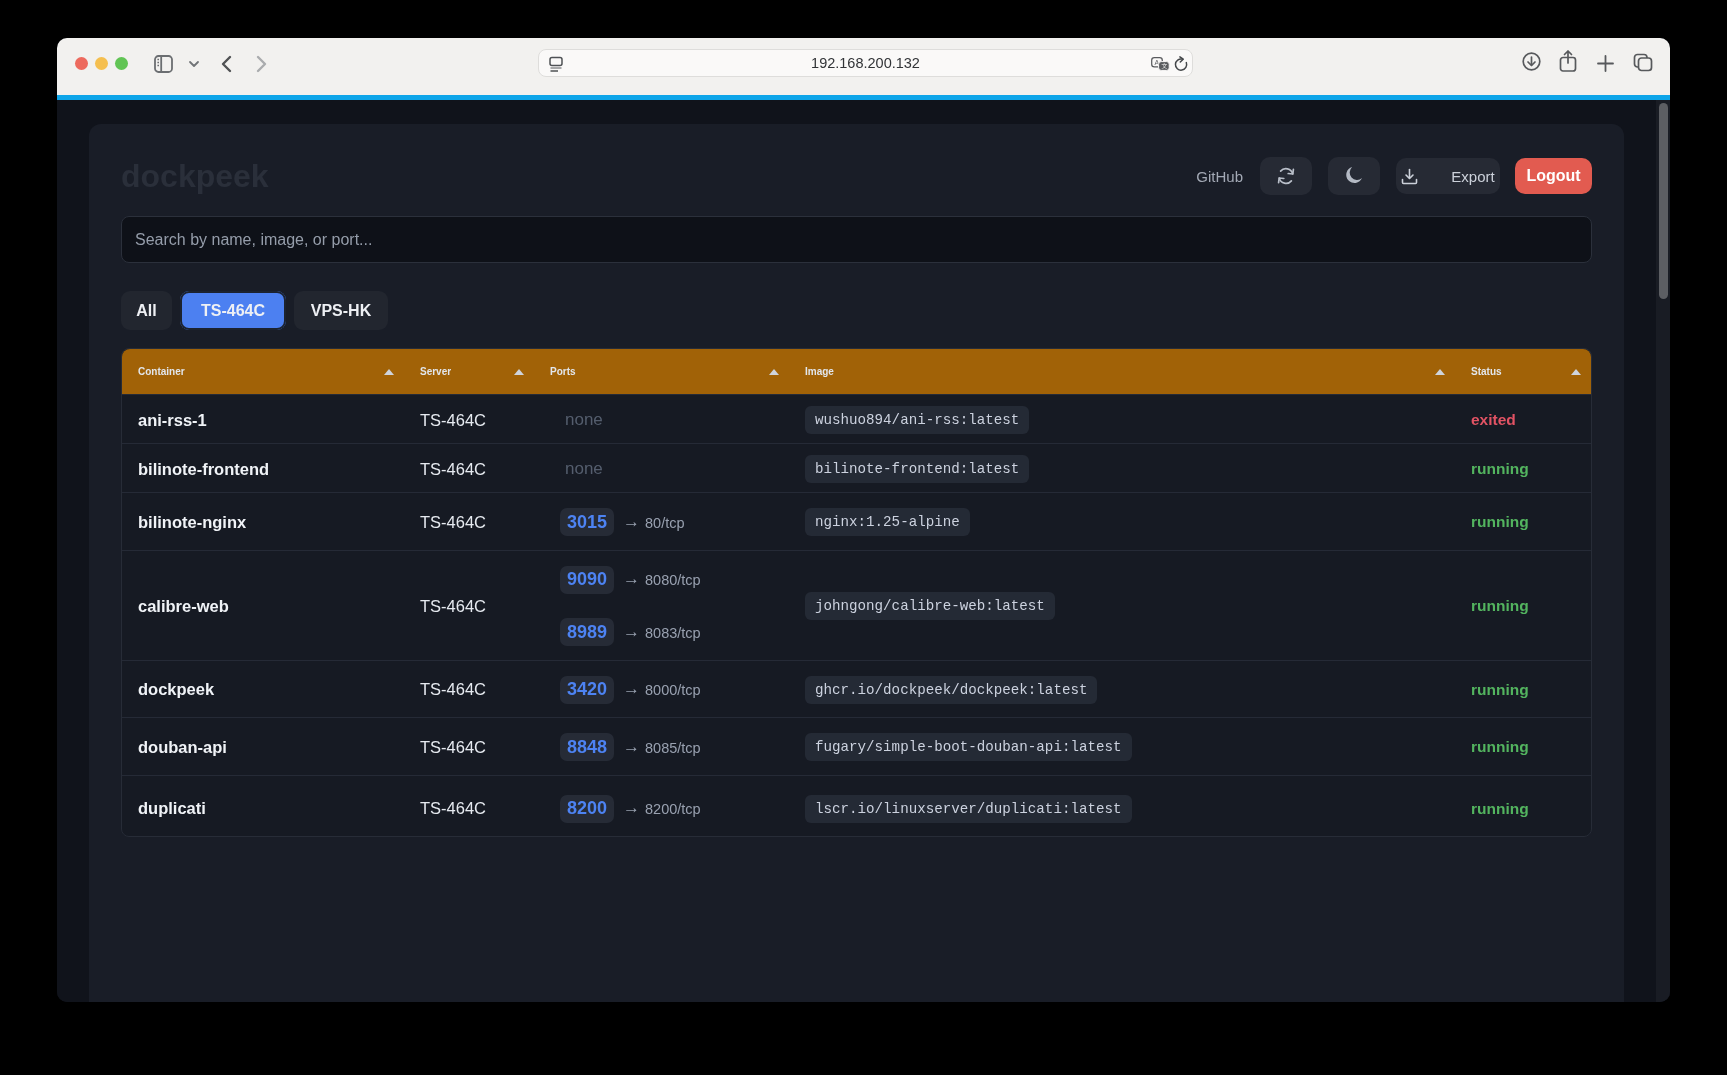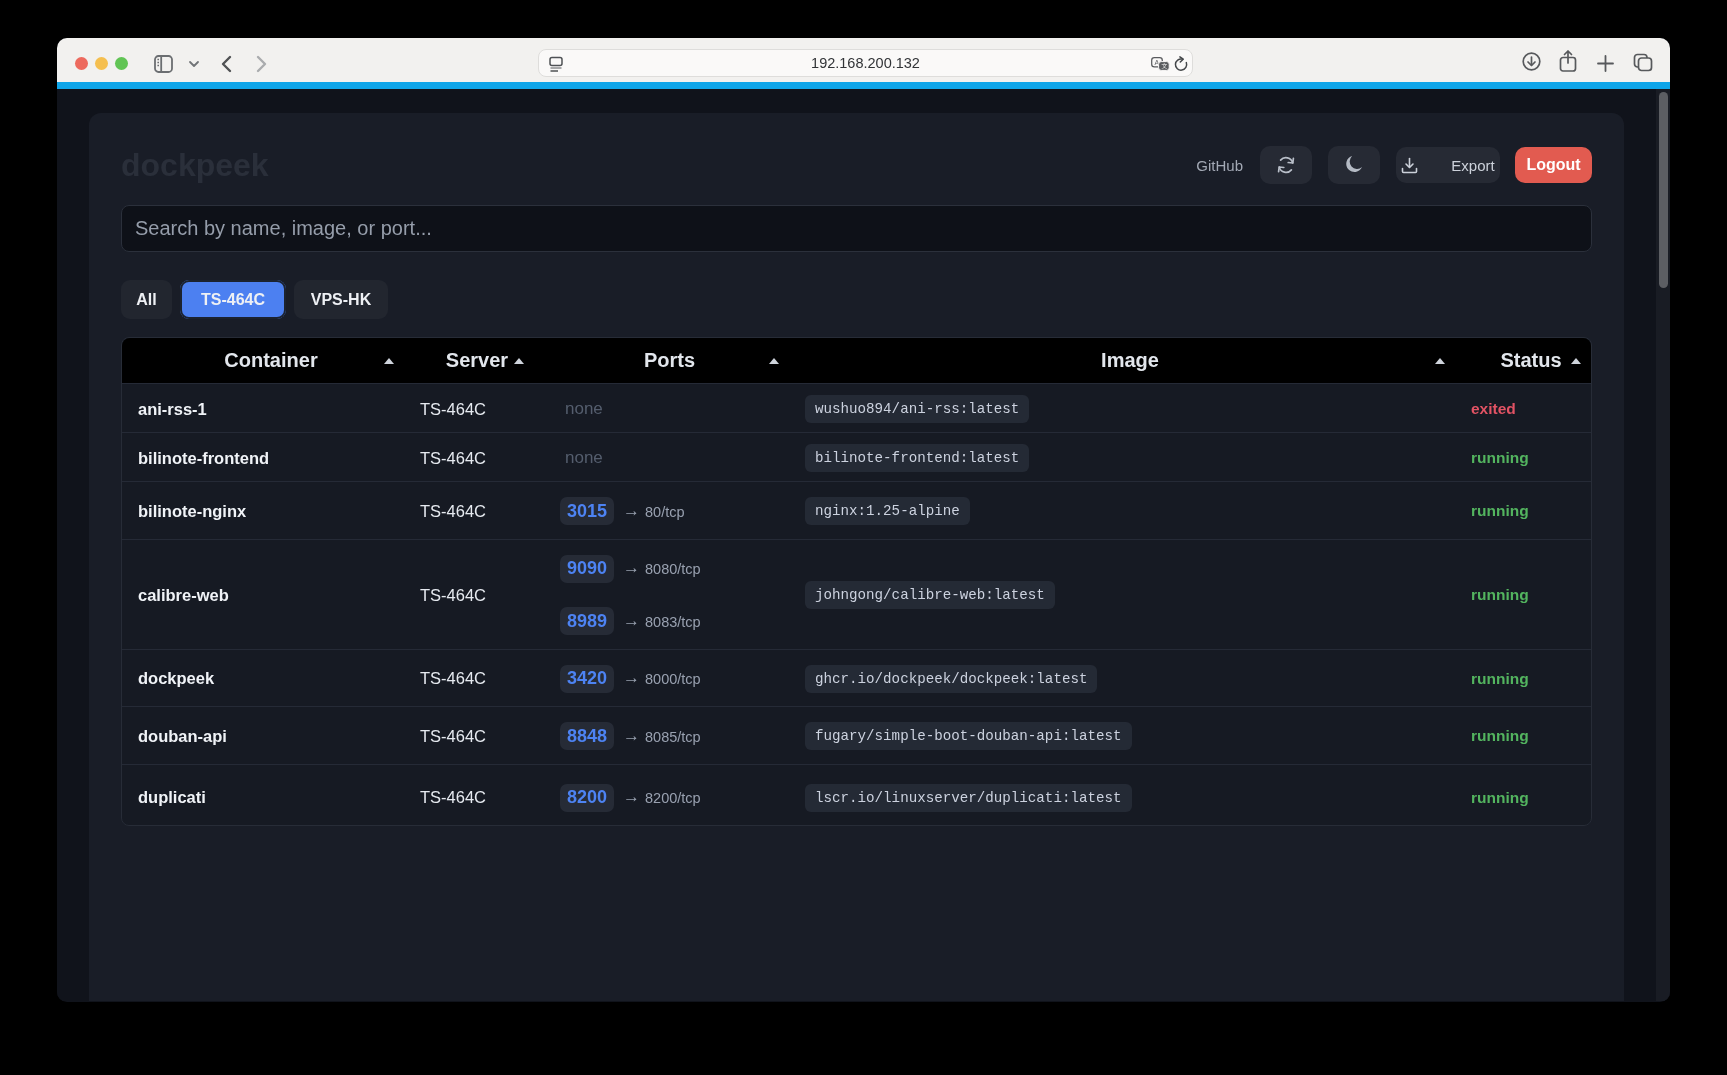--- a/index.html
+++ b/index.html
@@ -1,22 +1,22 @@
 <!DOCTYPE html>
 <html><head>
 <meta charset="utf-8">
 <style>
   * { margin:0; padding:0; box-sizing:border-box; }
   html,body { width:1727px; height:1075px; background:#000; overflow:hidden;
     font-family:"Liberation Sans", sans-serif; }
   .window { position:absolute; left:57px; top:38px; width:1613px; height:964px;
     border-radius:10px; overflow:hidden; background:#10131b; }
   
-  .chrome { position:relative; height:51px; background:#f2f1ef;
-    border-bottom:7px solid #0ea5e9; }
+  .chrome { position:relative; height:62px; background:#f2f1ef;
+    border-bottom:5px solid #0ea5e9; }
   .dot { position:absolute; top:19px; width:13px; height:13px; border-radius:50%; }
   .dot.r { left:18.3px; background:#ed6a5e; }
   .dot.y { left:38.3px; background:#f5bf4f; }
   .dot.g { left:58.3px; background:#61c454; }
   .chrome svg { position:absolute; }
   .urlbar { position:absolute; left:481px; top:11px; width:655px; height:28px;
     background:#faf9f8; border:1px solid #dedddb; border-radius:8px; }
   .urltext { position:absolute; left:0; right:0; top:0; bottom:0; text-align:center;
     line-height:27px; font-size:14.5px; color:#323437; }
   
@@ -31,34 +31,34 @@
     display:flex; align-items:center; justify-content:center; margin-right:16px; }
   .btn-export { height:36px; width:104px; background:#262a34; border-radius:10px;
     display:flex; align-items:center; justify-content:center; color:#ccd1da;
     font-size:15px; margin-right:15px;gap:24px; }
   .btn-export svg { margin-right:9px; }
   .btn-logout { height:36px; width:77px; background:#e25b50; border-radius:10px;
     display:flex; align-items:center; justify-content:center; color:#fff;
     font-size:16px; font-weight:bold; }
   .search { margin-top:21px; height:47px; width:1471px; background:#0e1118;
     border:1px solid #2b303b; border-radius:8px; display:flex; align-items:center;
-    padding-left:13px; color:#959daa; font-size:20px; }
+    padding-left:13px; color:#959daa; font-size:16px; }
   .tabs { margin-top:28px; display:flex; height:39px; }
   .tab { background:#22262f; color:#eef0f4; border-radius:9px; font-size:16px;
     font-weight:bold; display:flex; align-items:center; justify-content:center;
     margin-right:8px; }
   .tab.all { width:51px; }
   .tab.active { width:106px; background:#4c80f1; box-shadow:0 0 0 2px #1c2330 inset; }
   .tab.vps { width:94px; }
   
   .tbl { margin-top:18px; width:1471px; border:1px solid #272c37; border-radius:8px;
     background:#161a23; border-collapse:separate; border-spacing:0; table-layout:fixed; }
   .tbl col.c1{width:282px}.tbl col.c2{width:130px}.tbl col.c3{width:255px}
   .tbl col.c4{width:666px}.tbl col.c5{width:136px}
-  th { background:#000000; height:45px; text-align:center; font-size:20px;
+  th { background:#a16207; height:45px; text-align:left; font-size:10px;
     color:#e2e6ec; padding:0 0 0 16px; position:relative; }
   th .caret { position:absolute; right:10px; top:50%; margin-top:-3px; width:0; height:0;
     border-left:5px solid transparent; border-right:5px solid transparent;
     border-bottom:6px solid #cfd4dc; }
   th:first-child { border-top-left-radius:8px; }
   th:last-child { border-top-right-radius:8px; }
   td { border-top:1px solid #252a36; padding:11px 16px 9px; vertical-align:middle; }
   tr.last td { padding-top:15px; }
   td.name { font-size:16.5px; font-weight:bold; color:#f0f3f7; }
   td.srv { font-size:16.5px; color:#e6eaf0; }

